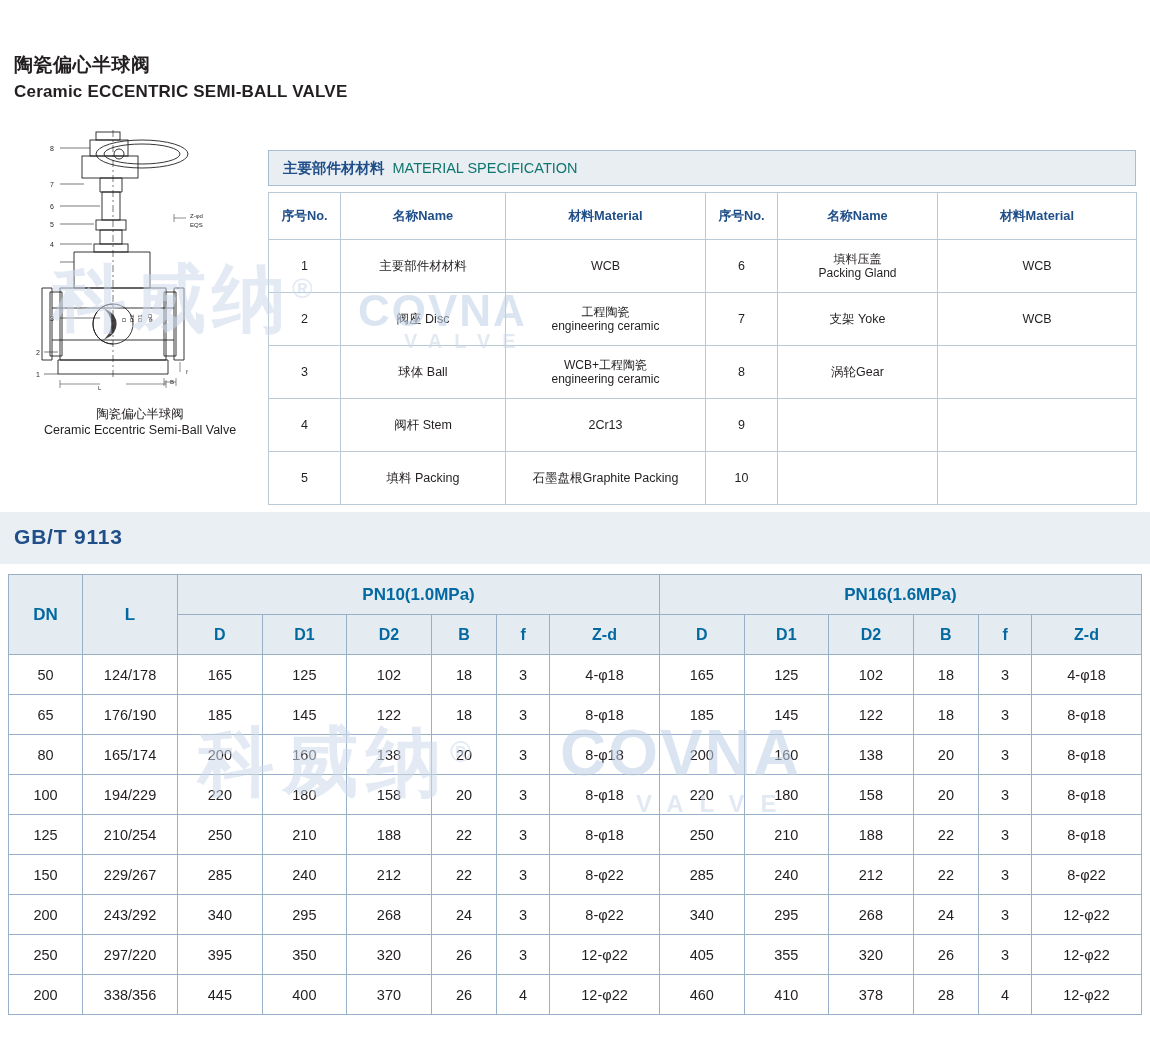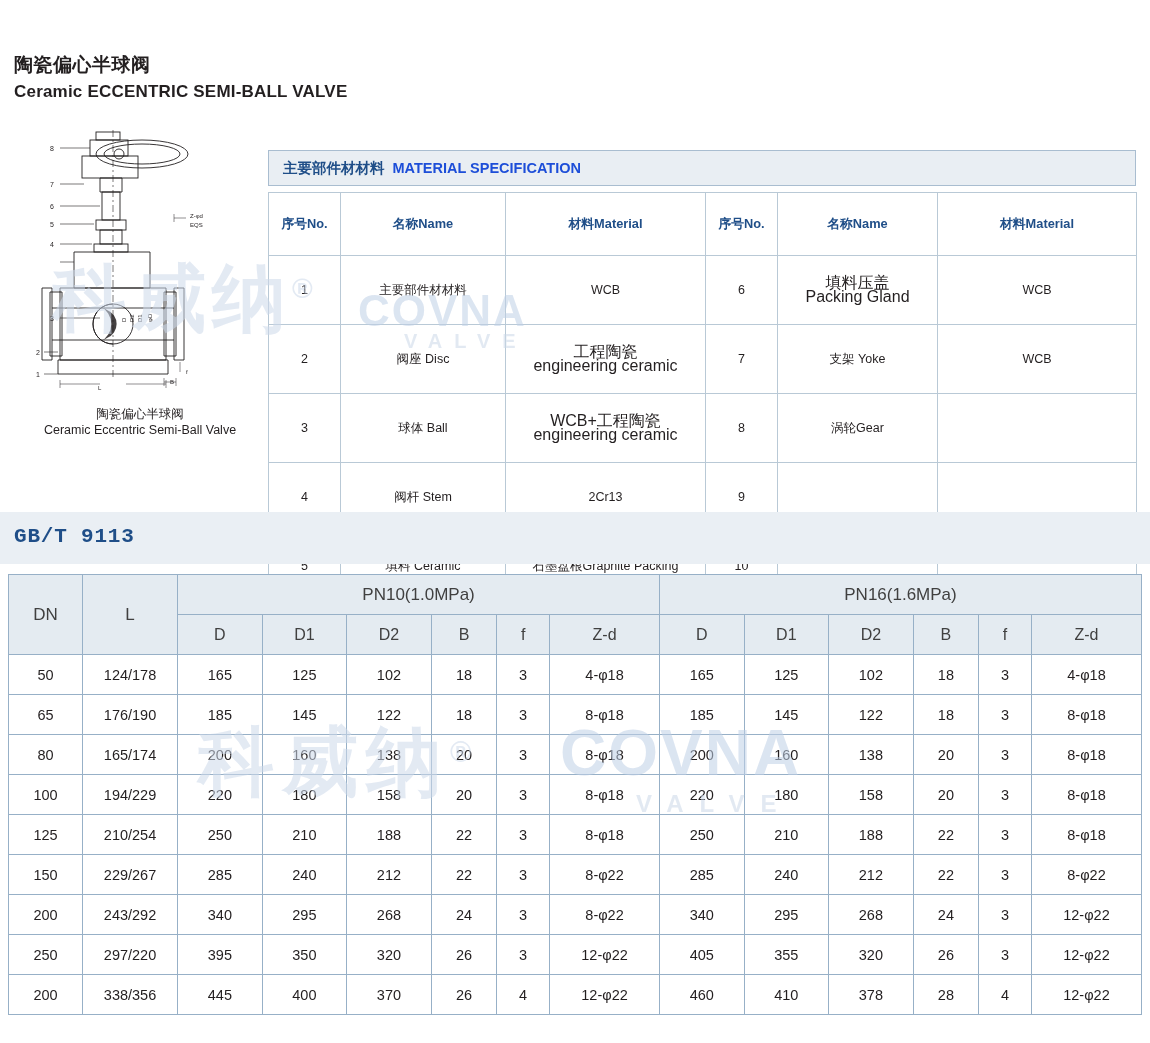--- a/index.html
+++ b/index.html
@@ -75,68 +75,67 @@
     padding-left: 14px;
     box-sizing: border-box;
   }
   .matspec-head .zh {
     color: #1f4e88;
     font-weight: bold;
     font-size: 14.5px;
     margin-right: 8px;
   }
   .matspec-head .en {
-    color: #1d4ed8;
-    font-weight: bold;
+    color: #0f766e;
+    font-weight: normal;
     font-size: 14.5px;
   }
   table.mat {
     border-collapse: collapse;
     width: 868px;
     margin-top: 6px;
     table-layout: fixed;
   }
   table.mat th, table.mat td {
     border: 1px solid #b9c9d6;
     text-align: center;
     vertical-align: middle;
     font-size: 12.5px;
     line-height: 14px;
-    padding: 16px 2px;
+    padding: 8px 2px;
     height: 36px;
     background: transparent;
   }
   table.mat th {
     color: #1f4e88;
     font-weight: bold;
     font-size: 12.8px;
     height: 30px;
   }
   table.mat td.small {
-    font-size: 16px;
+    font-size: 12px;
   }
 
   
   .gbt-band {
     position: absolute;
     left: 0;
     top: 512px;
     width: 1150px;
     height: 52px;
     background: #eaeff4;
   }
   .gbt-band .label {
     position: absolute;
     left: 14px;
     top: 13px;
     font-size: 21px;
     font-weight: bold;
     color: #1f4e88;
     letter-spacing: 0.8px;
-    font-family: Liberation Mono, monospace;
   }
 
   
   .dimwrap {
     position: absolute;
     left: 8px;
     top: 574px;
     width: 1134px;
   }
   table.dim {
@@ -148,22 +147,22 @@
     border: 1px solid #97b0c7;
     text-align: center;
     vertical-align: middle;
     font-size: 15px;
     height: 37px;
     background: transparent;
     color: #231f20;
   }
   table.dim thead th {
     background: #e4ebf1;
-    color: #404040;
-    font-weight: normal;
+    color: #0369a1;
+    font-weight: bold;
     font-size: 16px;
   }
   table.dim thead th.big {
     font-size: 17px;
   }
   table.dim tbody td {
     font-size: 14.5px;
   }
 
   .note {
@@ -380,21 +379,21 @@
           <tr>
             <td>4</td>
             <td>阀杆 Stem</td>
             <td>2Cr13</td>
             <td>9</td>
             <td></td>
             <td></td>
           </tr>
           <tr>
             <td>5</td>
-            <td>填料 Ceramic</td>
+            <td>填料 Packing</td>
             <td>石墨盘根Graphite Packing</td>
             <td>10</td>
             <td></td>
             <td></td>
           </tr>
         </tbody>
     </table>
   </div>
 
   <div class="gbt-band">

